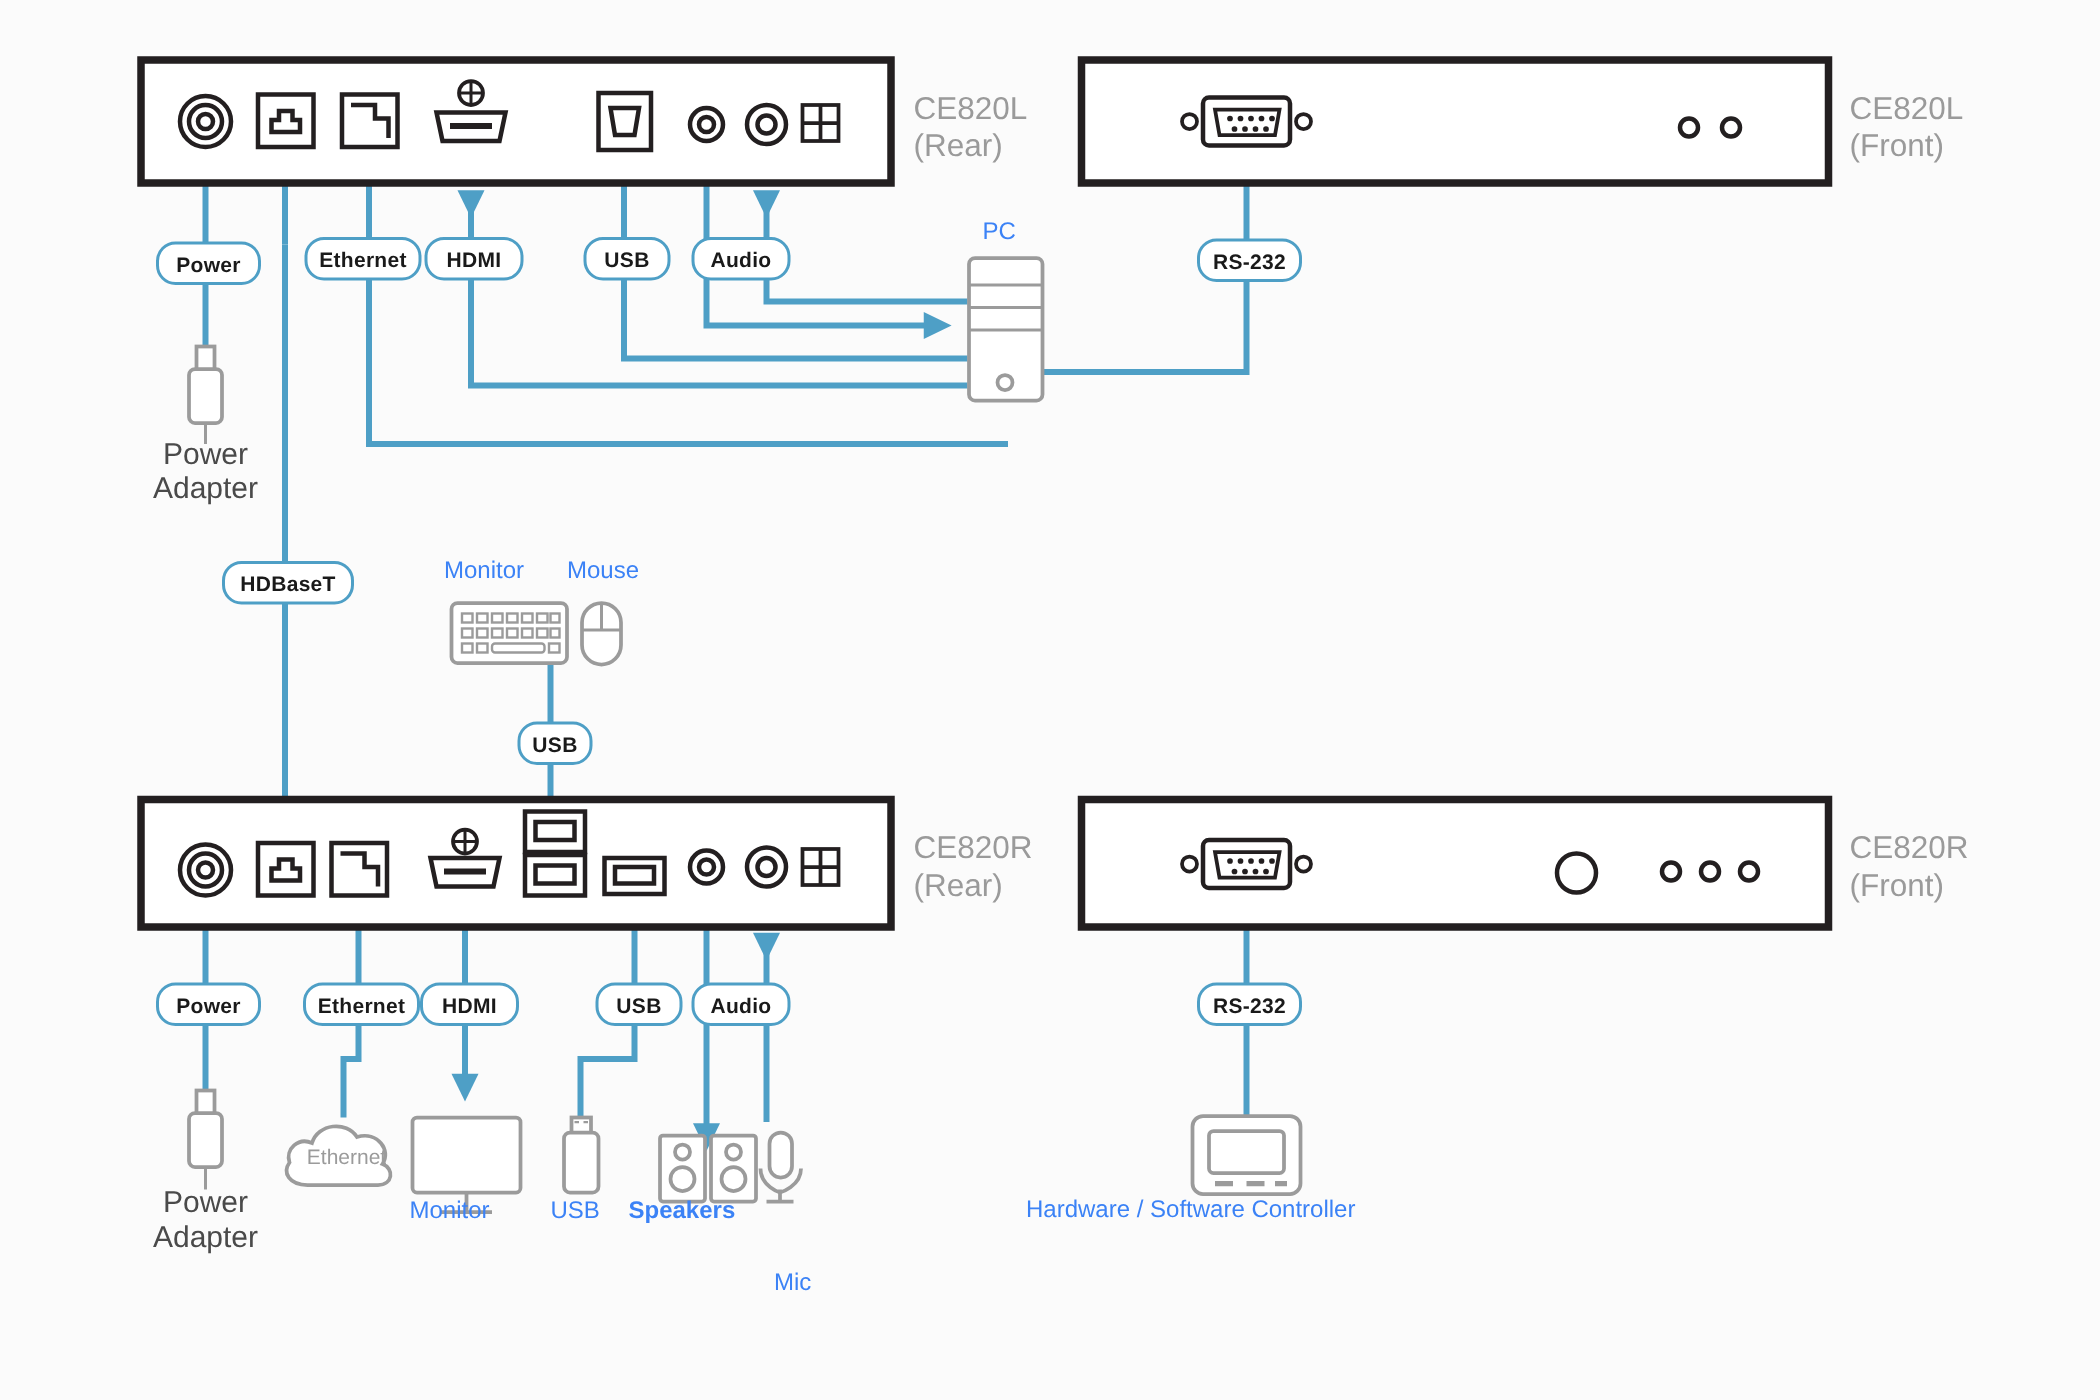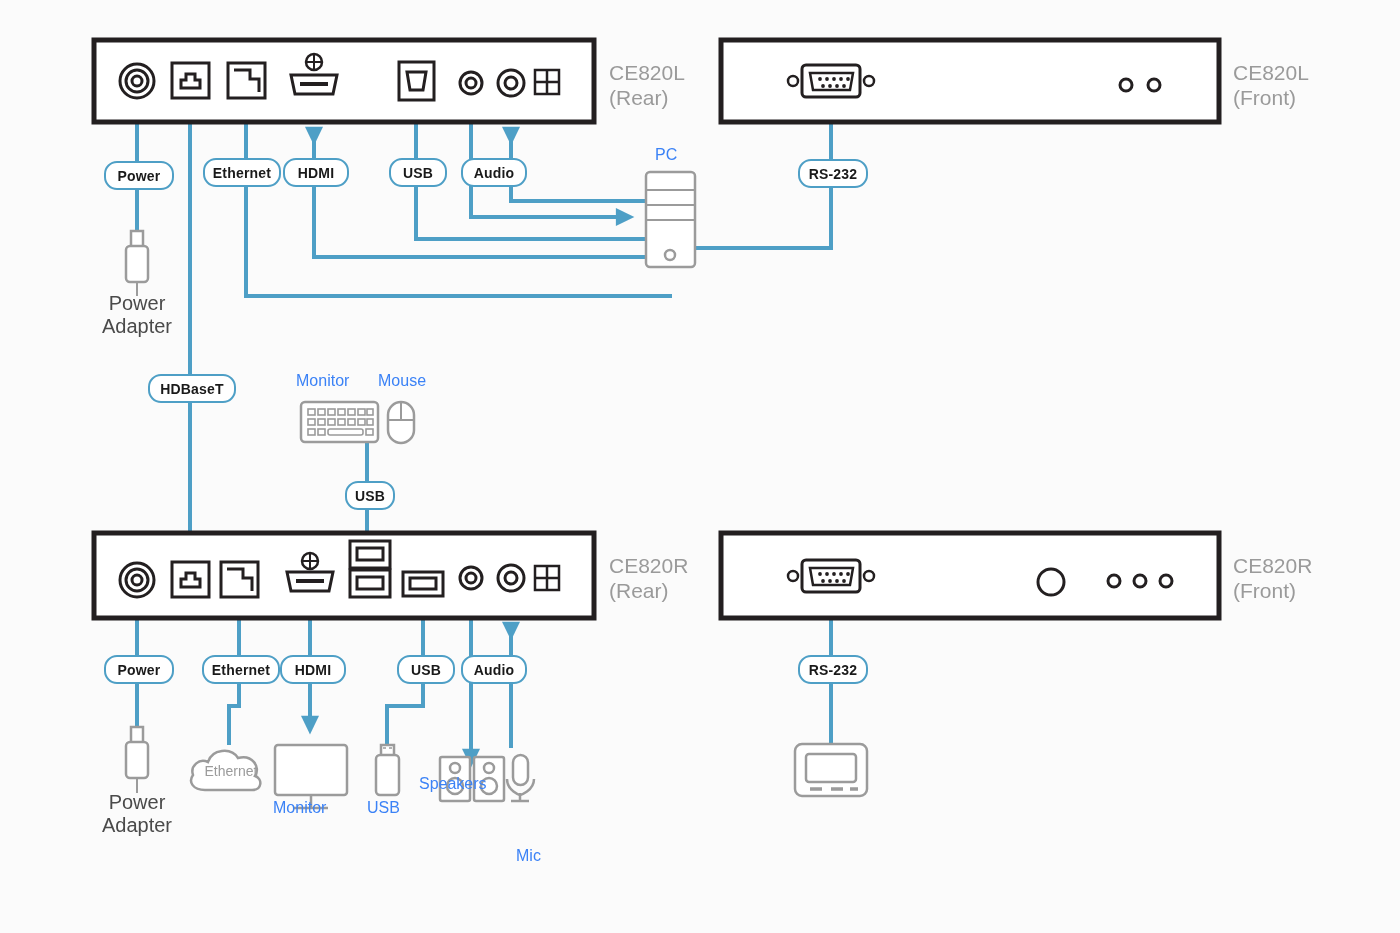--- a/index.html
+++ b/index.html
@@ -324,17 +324,18 @@
 
 <div class="per-label" style="left:87px;top:292px;width:100px;"><span>Power<br>Adapter</span></div>
 <div class="ttl" style="left:655px;top:146px;">PC</div>
 <div class="ttl" style="left:296px;top:372px;">Monitor</div>
 <div class="ttl" style="left:378px;top:372px;">Mouse</div>
 
 <div class="per-label" style="left:87px;top:791px;width:100px;"><span>Power<br>Adapter</span></div>
 <div style="position:absolute;left:196px;top:763px;width:70px;text-align:center;color:#9b9b9b;font-size:14px;">Ethernet</div>
 <div class="ttl" style="left:273px;top:799px;text-align:right;">Monitor</div>
 <div class="ttl" style="left:367px;top:799px;">USB</div>
-<div class="ttl" style="left:419px;top:775px;">Speakers</div>
+<div class="ttl" style="left:419px;top:799px;font-weight:bold;">Speakers</div>
 <div class="ttl" style="left:516px;top:799px;margin-top:48px;">Mic</div>
+<div class="ttl" style="left:684px;top:798px;">Hardware / Software Controller</div>
 
 
 </div>
 
 </body></html>

